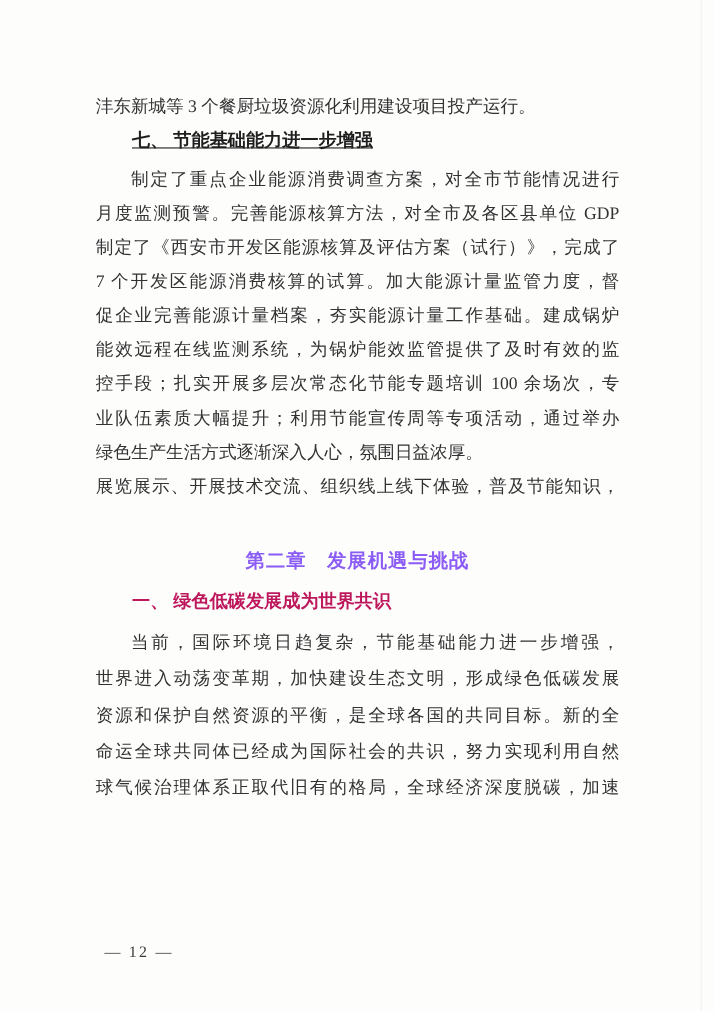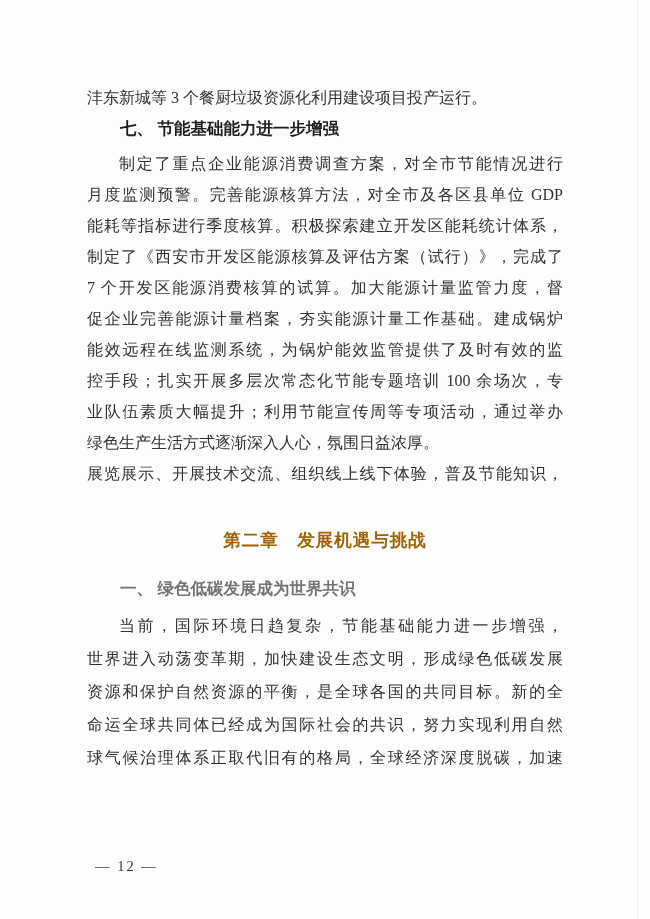--- a/index.html
+++ b/index.html
@@ -39,49 +39,50 @@
   .intro { text-align-last: left; }
   .para1 { margin-top: 4px; }
   .h-seven {
     font-family: "Liberation Sans", "DejaVu Sans", sans-serif;
     font-weight: 700;
     font-size: 16.5px;
     line-height: 31px;
     text-indent: 2em;
     color: #1e1e1e;
     text-align: left;
+    text-decoration: underline;
   }
   .chapter {
     margin-top: 36px;
     text-align: center;
     font-family: "Liberation Sans", "DejaVu Sans", sans-serif;
     font-weight: 700;
     font-size: 17.5px;
     line-height: 31px;
-    color: #a16207;
+    color: #8b5cf6;
     letter-spacing: 1px;
   }
   .section {
     margin-top: 10px;
     text-align: center;
     font-family: "Liberation Serif", "DejaVu Serif", serif;
     font-weight: 600;
     font-size: 16.5px;
     line-height: 31px;
     color: #262626;
     letter-spacing: 1px;
   }
   .topic {
-    margin-top: 17px;
+    margin-top: 7px;
     font-family: "Liberation Sans", "DejaVu Sans", sans-serif;
     font-weight: 700;
     font-size: 16.5px;
     line-height: 31px;
     text-indent: 2em;
-    color: #737373;
+    color: #be185d;
     text-align: left;
   }
   .para2 { margin-top: 5px; }
   .para2 .bline { line-height: 33px; }
   .footer {
     position: absolute;
     left: 95px;
     top: 856px;
     font-size: 14.5px;
     line-height: 20px;
@@ -98,21 +99,20 @@
 
   <div class="content">
 
     <div class="bline intro">沣东新城等 3 个餐厨垃圾资源化利用建设项目投产运行。</div>
 
     <div class="h-seven">七、 节能基础能力进一步增强</div>
 
     <div class="para1">
       <div class="bline start">制定了重点企业能源消费调查方案，对全市节能情况进行</div>
       <div class="bline">月度监测预警。完善能源核算方法，对全市及各区县单位 GDP</div>
-      <div class="bline">能耗等指标进行季度核算。积极探索建立开发区能耗统计体系，</div>
       <div class="bline">制定了《西安市开发区能源核算及评估方案（试行）》，完成了</div>
       <div class="bline">7 个开发区能源消费核算的试算。加大能源计量监管力度，督</div>
       <div class="bline">促企业完善能源计量档案，夯实能源计量工作基础。建成锅炉</div>
       <div class="bline">能效远程在线监测系统，为锅炉能效监管提供了及时有效的监</div>
       <div class="bline">控手段；扎实开展多层次常态化节能专题培训 100 余场次，专</div>
       <div class="bline">业队伍素质大幅提升；利用节能宣传周等专项活动，通过举办</div>
       <div class="bline end">绿色生产生活方式逐渐深入人心，氛围日益浓厚。</div>
       <div class="bline">展览展示、开展技术交流、组织线上线下体验，普及节能知识，</div>
     </div>
 

